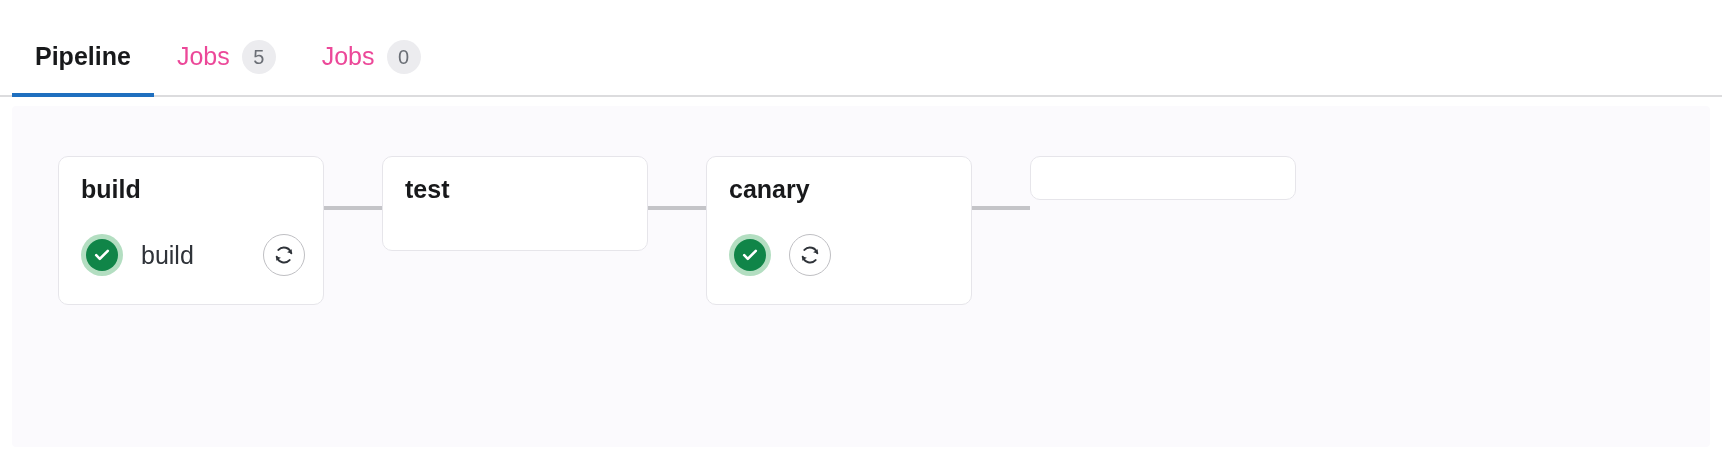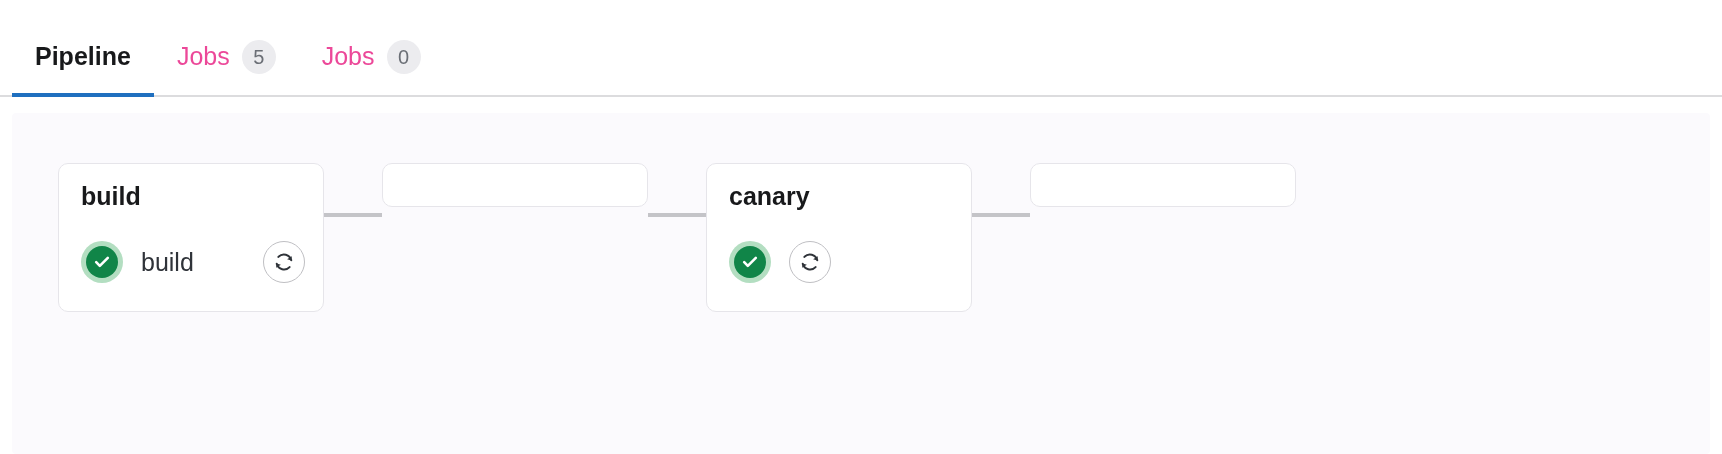--- a/index.html
+++ b/index.html
@@ -46,21 +46,21 @@
     background: #ececef;
     color: #6b6f76;
     font-size: 20px;
     line-height: 1;
   }
   .tab-inner { display: flex; align-items: center; gap: 12px; margin-top: 18px; }
 
   
   .graph-wrap {
     position: absolute;
-    left: 12px; top: 113px;
+    left: 12px; top: 106px;
     width: 1698px; height: 341px;
     background: #fbfafd;
     border-radius: 4px;
     overflow: hidden;
   }
   .stages {
     position: relative;
     display: flex;
     align-items: flex-start;
     padding: 50px 0 0 46px;
@@ -207,20 +207,23 @@
                 </span>
               </button>
             </div>
           </div>
         </div>
         <div class="connector">
           <div class="line"></div>
         </div>
         <div class="stage-col">
           <div class="stage-card">
+            <div class="stage-title-row">
+              <div class="stage-title">test</div>
+            </div>
           </div>
         </div>
         <div class="connector">
           <div class="line"></div>
         </div>
         <div class="stage-col">
           <div class="stage-card">
             <div class="stage-title-row">
               <div class="stage-title">canary</div>
             </div>

